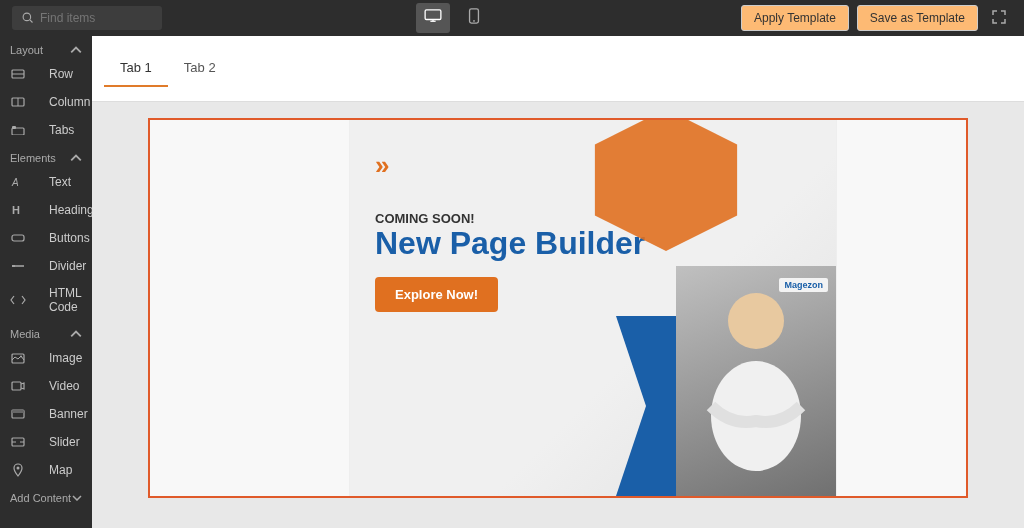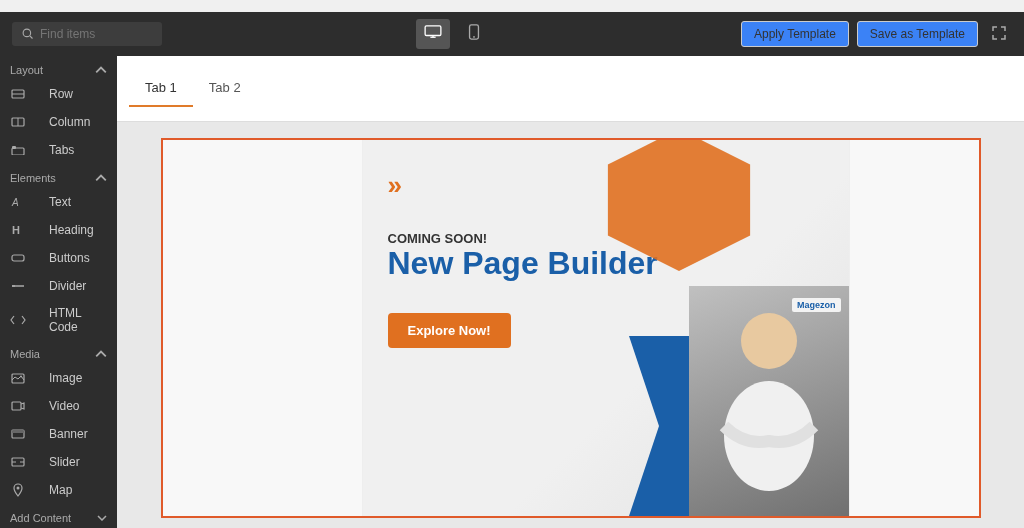--- a/index.html
+++ b/index.html
@@ -1,27 +1,26 @@
 <!DOCTYPE html>
 <html><head>
   <meta charset="utf-8">
   <style>
     * { box-sizing: border-box; margin: 0; padding: 0; }
     body { font-family: Arial, sans-serif; background: #f0f0f0; width: 1024px; height: 528px; overflow: hidden; display: flex; flex-direction: column; }
 
     
     .topbar {
-      height: 44px;
+      height: 36px;
       background: #2d2d2d;
       display: flex;
       align-items: center;
       justify-content: space-between;
       padding: 16px 12px;
       flex-shrink: 0;
-      margin-top: 12px;
     }
     .topbar-left { display: flex; align-items: center; gap: 8px; }
     .topbar-search {
       background: #3d3d3d;
       border: none;
       color: #ccc;
       padding: 5px 10px;
       border-radius: 3px;
       font-size: 12px;
       width: 150px;
@@ -30,32 +29,32 @@
     .topbar-search input {
       background: none; border: none; outline: none; color: #ccc; font-size: 12px; width: 110px;
     }
     .topbar-center { display: flex; gap: 10px; align-items: center; }
     .device-btn {
       background: none; border: none; cursor: pointer; padding: 6px 8px; border-radius: 3px; color: #aaa; font-size: 16px;
     }
     .device-btn.active { background: #555; color: #fff; }
     .topbar-right { display: flex; gap: 8px; align-items: center; }
     .btn-template {
-      background: #3b82f6; border: 1px solid #ccc; color: #333; padding: 5px 12px; font-size: 12px; border-radius: 3px; cursor: pointer;
+      background: #fdba74; border: 1px solid #ccc; color: #333; padding: 5px 12px; font-size: 12px; border-radius: 3px; cursor: pointer;
     }
     .btn-expand {
       background: none; border: none; color: #aaa; font-size: 14px; cursor: pointer; padding: 4px 6px;
     }
 
     
     .main-container { display: flex; flex: 1; overflow: hidden; }
 
     
     .sidebar {
-      width: 117px;
+      width: 92px;
       background: #2d2d2d;
       color: #ccc;
       font-size: 12px;
       overflow-y: auto;
       flex-shrink: 0;
       padding-bottom: 20px;
     }
     .sidebar-section-header {
       display: flex; justify-content: space-between; align-items: center;
       padding: 8px 10px 4px 10px; color: #aaa; font-size: 11px;
@@ -166,21 +165,21 @@
     .coming-soon {
       font-size: 13px;
       font-weight: bold;
       color: #333;
     }
 
     .page-builder-title {
       font-size: 32px;
       font-weight: 900;
       color: #1a5fa8;
-      margin-bottom: 32px;
+      margin-bottom: 16px;
       line-height: 1.1;
     }
 
     .explore-btn {
       background: #e07020;
       color: #fff;
       border: none;
       padding: 10px 20px;
       font-size: 13px;
       font-weight: bold;

